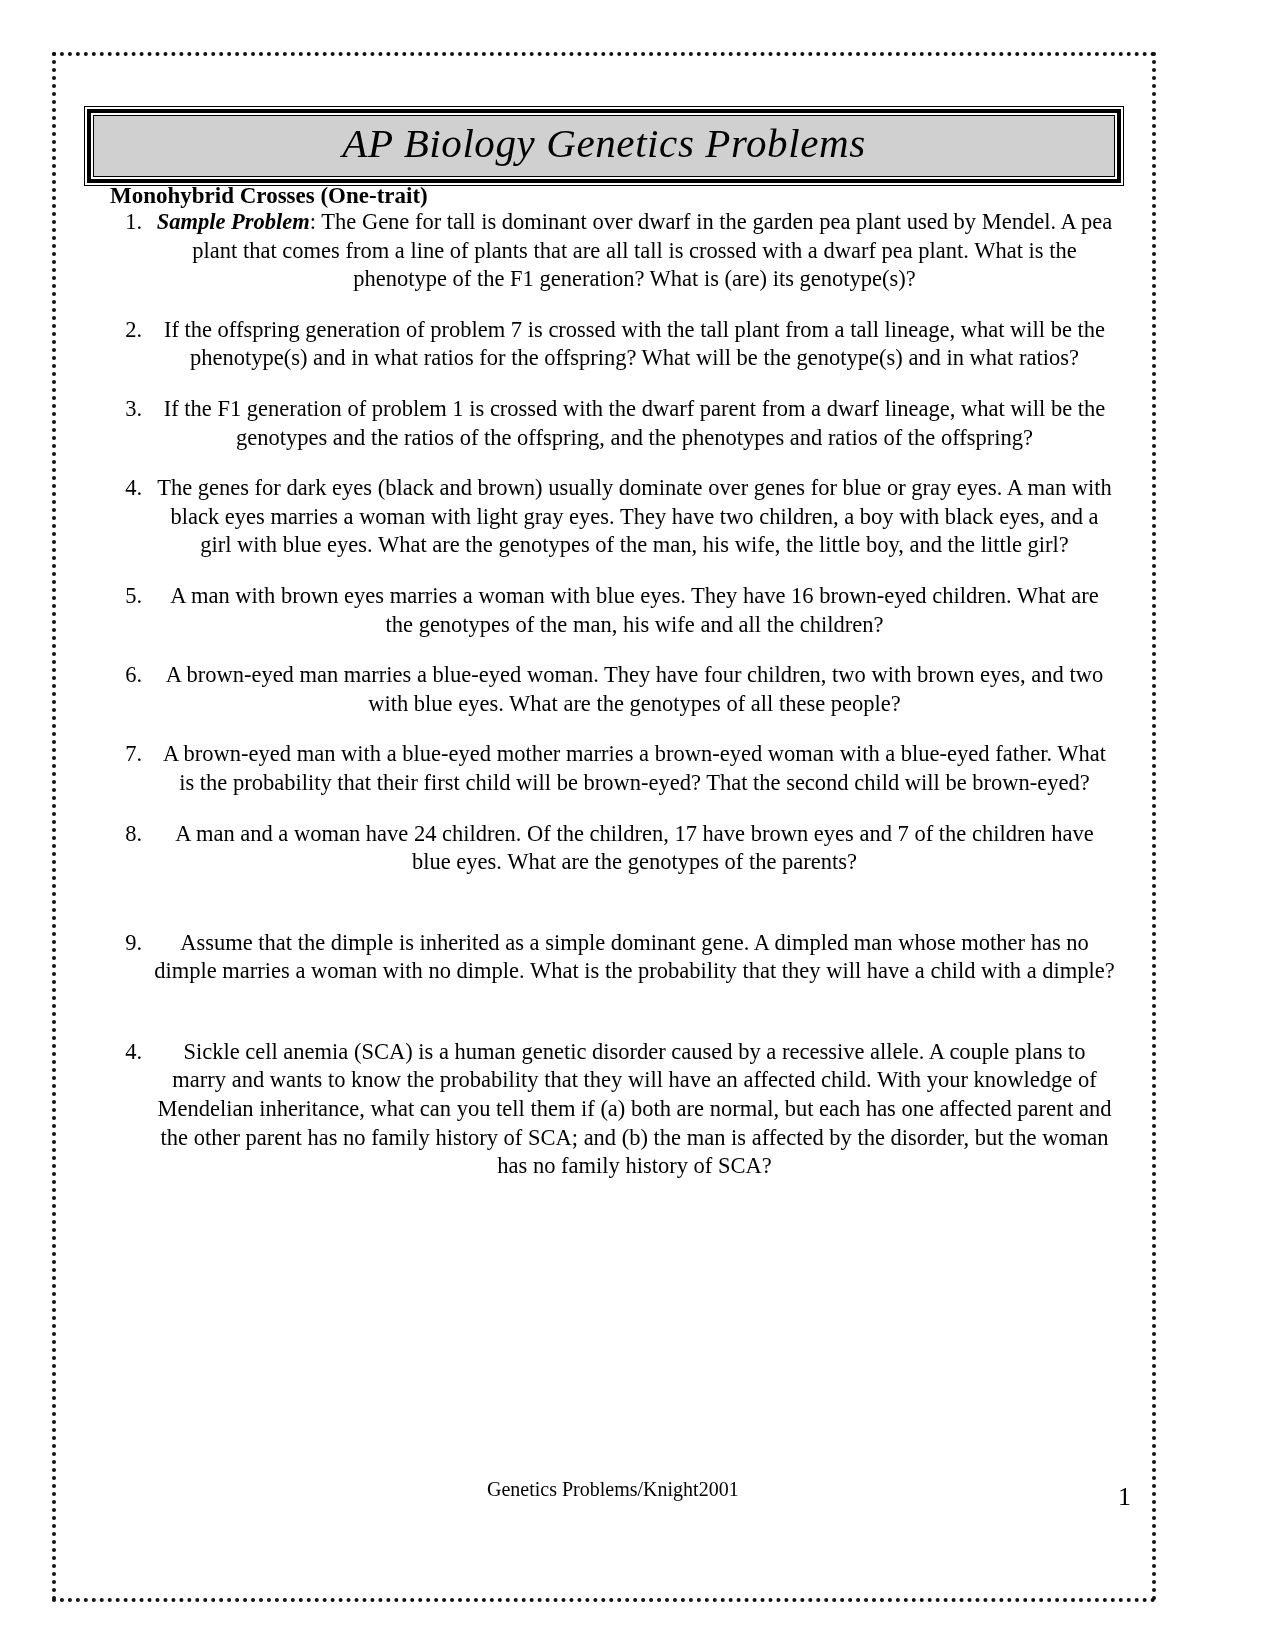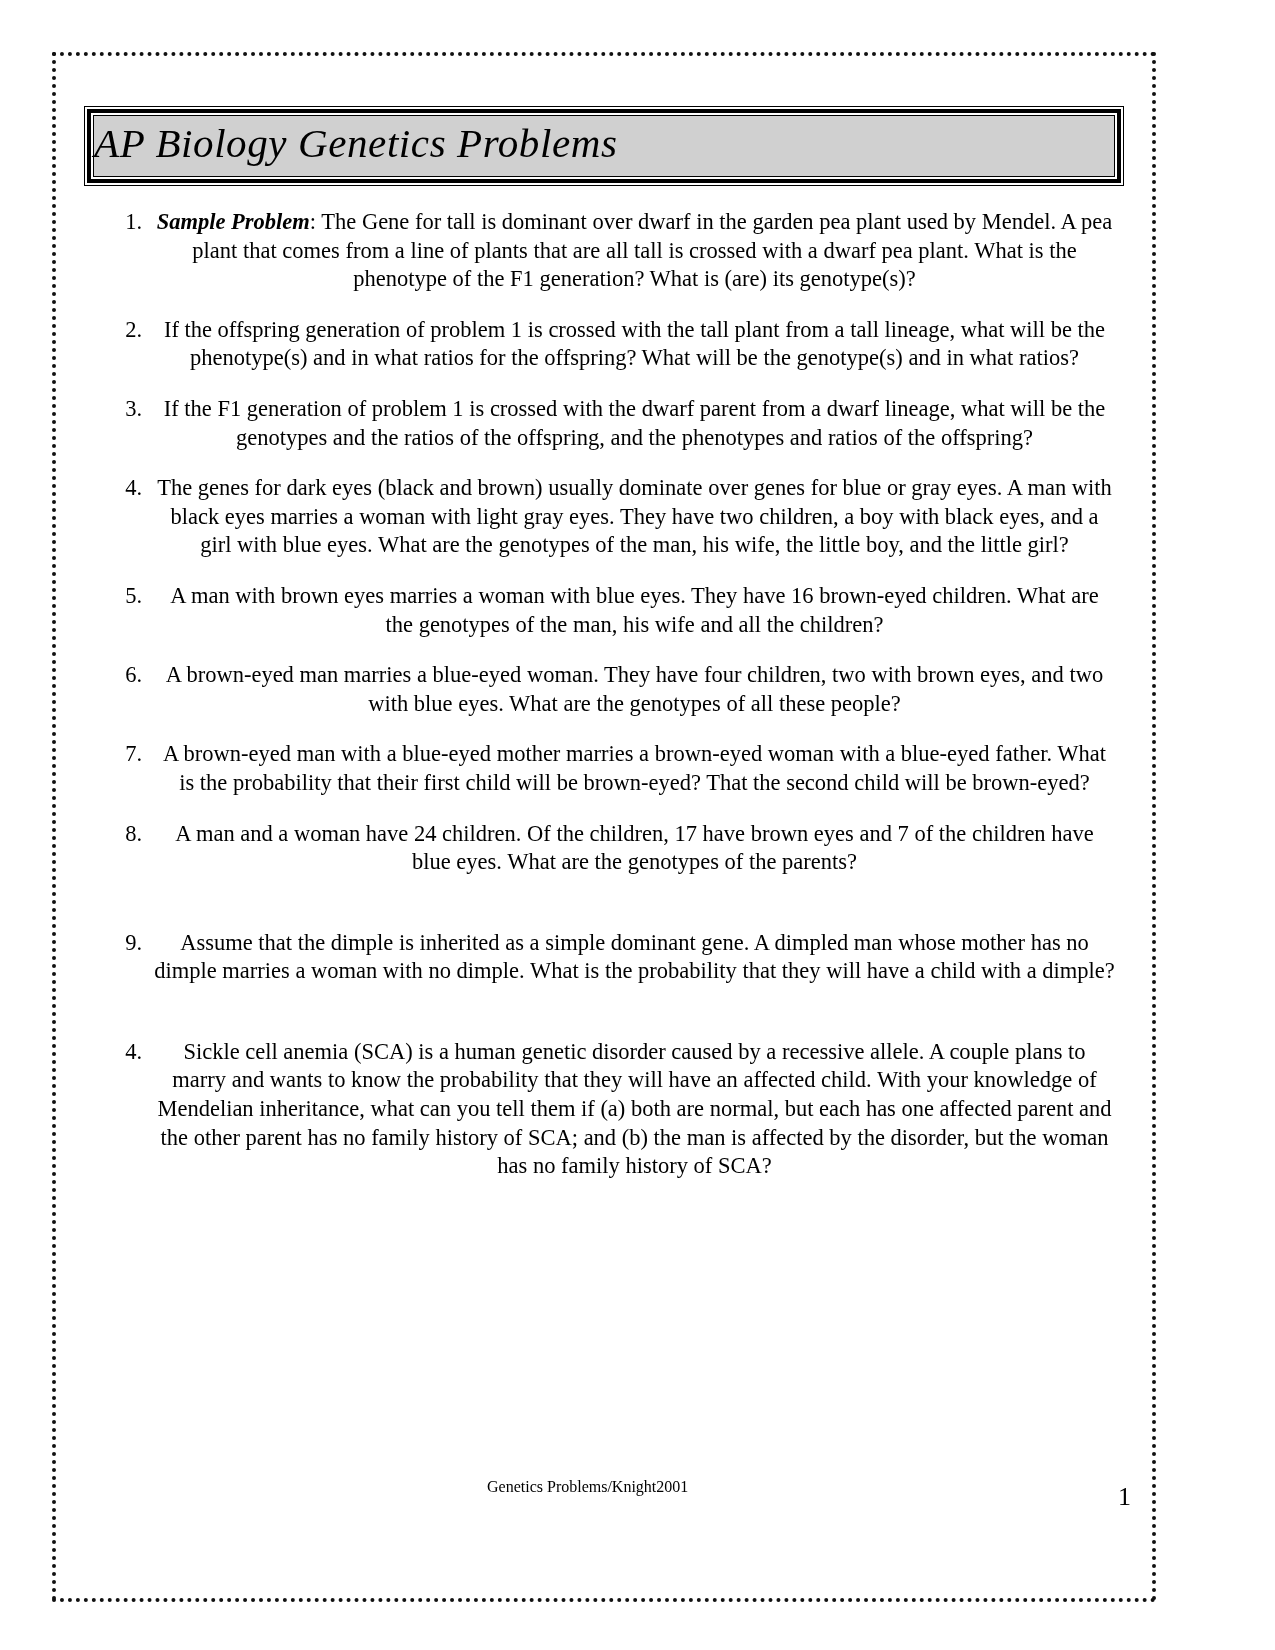--- a/index.html
+++ b/index.html
@@ -43,21 +43,21 @@
   .title-mid {
     border: 4px solid #000000;
     padding: 2px;
     background: #ffffff;
     box-sizing: border-box;
   }
   .title-inner {
     border: 1px solid #000000;
     background: #d0d0d0;
     box-sizing: border-box;
-    text-align: left;
+    text-align: center;
     padding: 5px 0 11px 0;
   }
   .title-text {
     font-family: "Liberation Serif", "DejaVu Serif", serif;
     font-style: italic;
     font-weight: 400;
     font-size: 41px;
     line-height: 1.08;
     letter-spacing: 0.6px;
     color: #000000;
@@ -105,21 +105,21 @@
   }
 
   .gap-std { height: 22px; }
   .gap-big { height: 52px; }
 
   
   .footer-note {
     position: absolute;
     left: 487px;
     top: 1477px;
-    font-size: 16px;
+    font-size: 20px;
     line-height: 1.2;
     white-space: nowrap;
   }
   .page-number {
     position: absolute;
     left: 1118px;
     top: 1481px;
     font-size: 26px;
     line-height: 1.2;
   }
@@ -132,32 +132,33 @@
   <div class="frame"></div>
 
   <div class="title-outer">
     <div class="title-mid">
       <div class="title-inner">
         <span class="title-text">AP Biology Genetics Problems</span>
       </div>
     </div>
   </div>
 
+  <div class="section-heading">Monohybrid Crosses (One-trait)</div>
 
   <div class="problems">
 
     <div class="problem">
       <span class="num">1.</span>
       <span class="body"><span class="lead">Sample Problem</span><span>: The Gene for tall is dominant over dwarf in the garden pea plant used by Mendel. A pea plant that comes from a line of plants that are all tall is crossed with a dwarf pea plant. What is the phenotype of the F1 generation? What is (are) its genotype(s)?</span></span>
     </div>
     <div class="gap-std"></div>
 
     <div class="problem">
       <span class="num">2.</span>
-      <span class="body">If the offspring generation of problem 1 is crossed with the tall plant from a tall lineage, what will be the phenotype(s) and in what ratios for the offspring? What will be the genotype(s) and in what ratios?</span>
+      <span class="body">If the offspring generation of problem 7 is crossed with the tall plant from a tall lineage, what will be the phenotype(s) and in what ratios for the offspring? What will be the genotype(s) and in what ratios?</span>
     </div>
     <div class="gap-std"></div>
 
     <div class="problem">
       <span class="num">3.</span>
       <span class="body">If the F1 generation of problem 1 is crossed with the dwarf parent from a dwarf lineage, what will be the genotypes and the ratios of the offspring, and the phenotypes and ratios of the offspring?</span>
     </div>
     <div class="gap-std"></div>
 
     <div class="problem">

